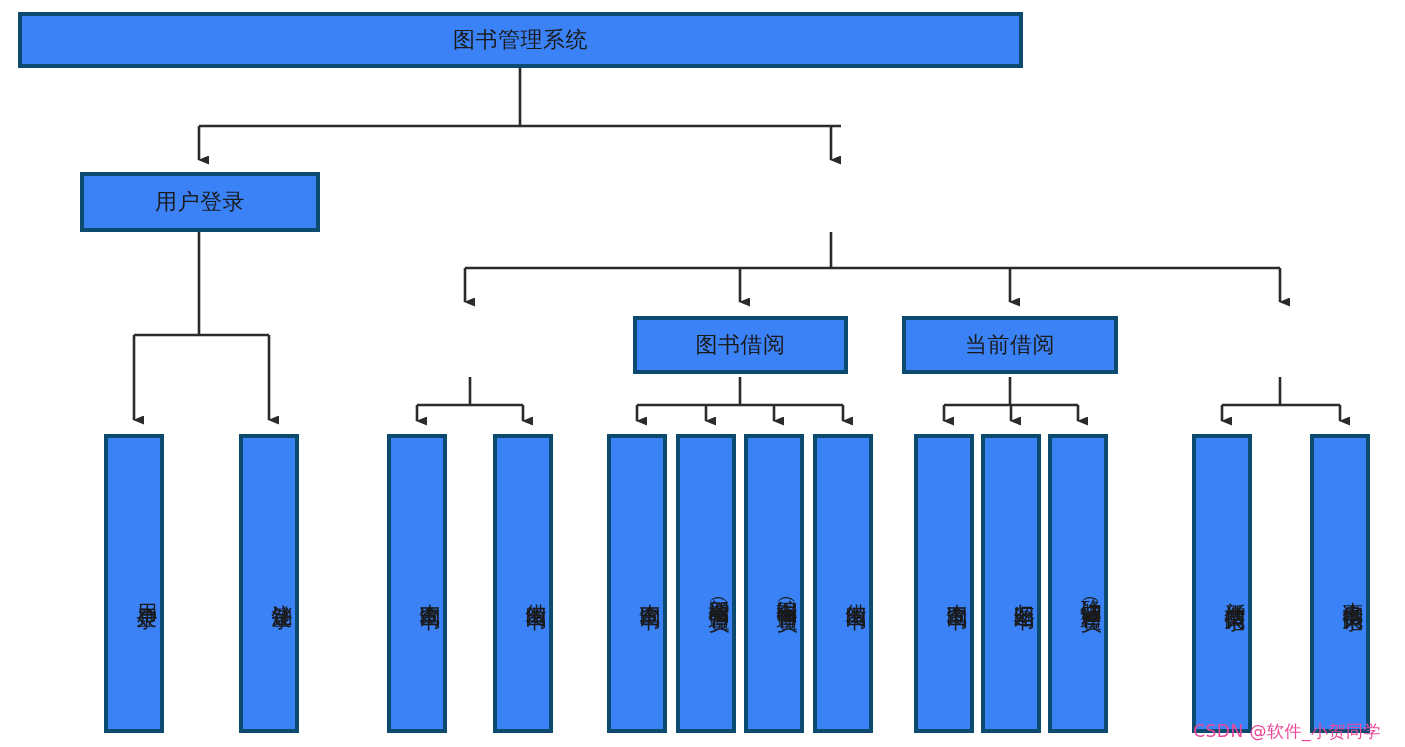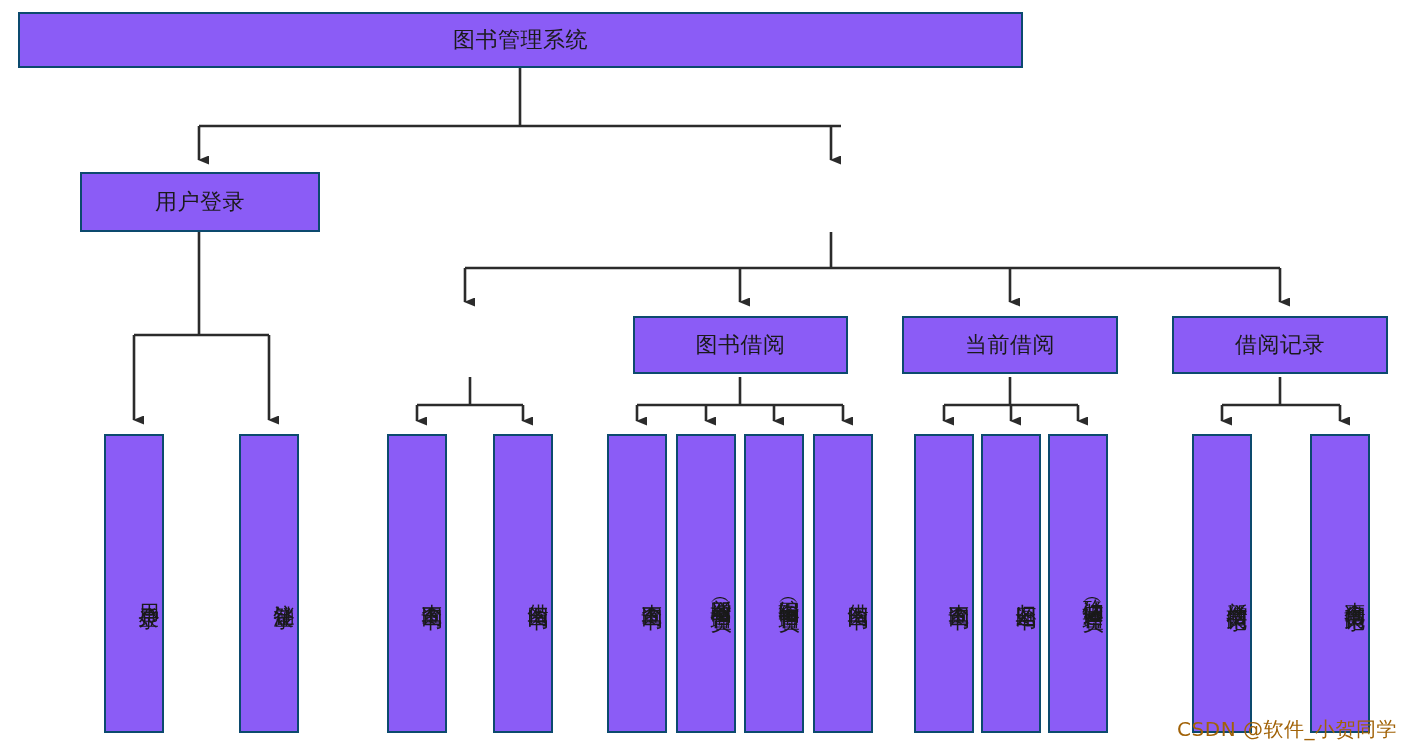--- a/index.html
+++ b/index.html
@@ -22,22 +22,22 @@
     position: absolute;
     left: 0;
     top: 0;
     width: 1405px;
     height: 747px;
     pointer-events: none;
   }
   .node {
     position: absolute;
     box-sizing: border-box;
-    background: #8b5cf6;
-    border: 2px solid #0c4a6e;
+    background: #3b82f6;
+    border: 4px solid #0c4a6e;
     display: flex;
     align-items: center;
     justify-content: center;
     color: #1a1a1a;
     text-align: center;
   }
   .node.horiz {
     font-size: 22px;
     letter-spacing: 0.5px;
     line-height: 1.2;
@@ -52,24 +52,24 @@
     align-items: flex-start;
     justify-content: center;
   }
   .node.vert .vlabel {
     writing-mode: vertical-rl;
     text-orientation: upright;
     white-space: nowrap;
   }
   .watermark {
     position: absolute;
-    right: 8px;
+    right: 24px;
     bottom: 4px;
-    font-size: 20px;
-    color: #a16207;
+    font-size: 17px;
+    color: #ec4899;
     letter-spacing: 0.5px;
     user-select: none;
     white-space: nowrap;
   }
 </style>
 </head>
 <body>
 
 <div id="diagram-root">
 
@@ -131,23 +131,20 @@
   <div class="node horiz" style="left:80px; top:172px; width:240px; height:60px;">
     <span>用户登录</span>
   </div>
 
   <div class="node horiz" style="left:902px; top:316px; width:216px; height:58px;">
     <span>当前借阅</span>
   </div>
   <div class="node horiz" style="left:633px; top:316px; width:215px; height:58px;">
     <span>图书借阅</span>
   </div>
-  <div class="node horiz" style="left:1172px; top:316px; width:216px; height:58px;">
-    <span>借阅记录</span>
-  </div>
 
   <div class="node vert" style="left:104px; top:434px; width:60px; height:299px;">
     <span class="vlabel">用户登录</span>
   </div>
   <div class="node vert" style="left:239px; top:434px; width:60px; height:299px;">
     <span class="vlabel">注销登录</span>
   </div>
 
   <div class="node vert" style="left:387px; top:434px; width:60px; height:299px;">
     <span class="vlabel">查询图书</span>

